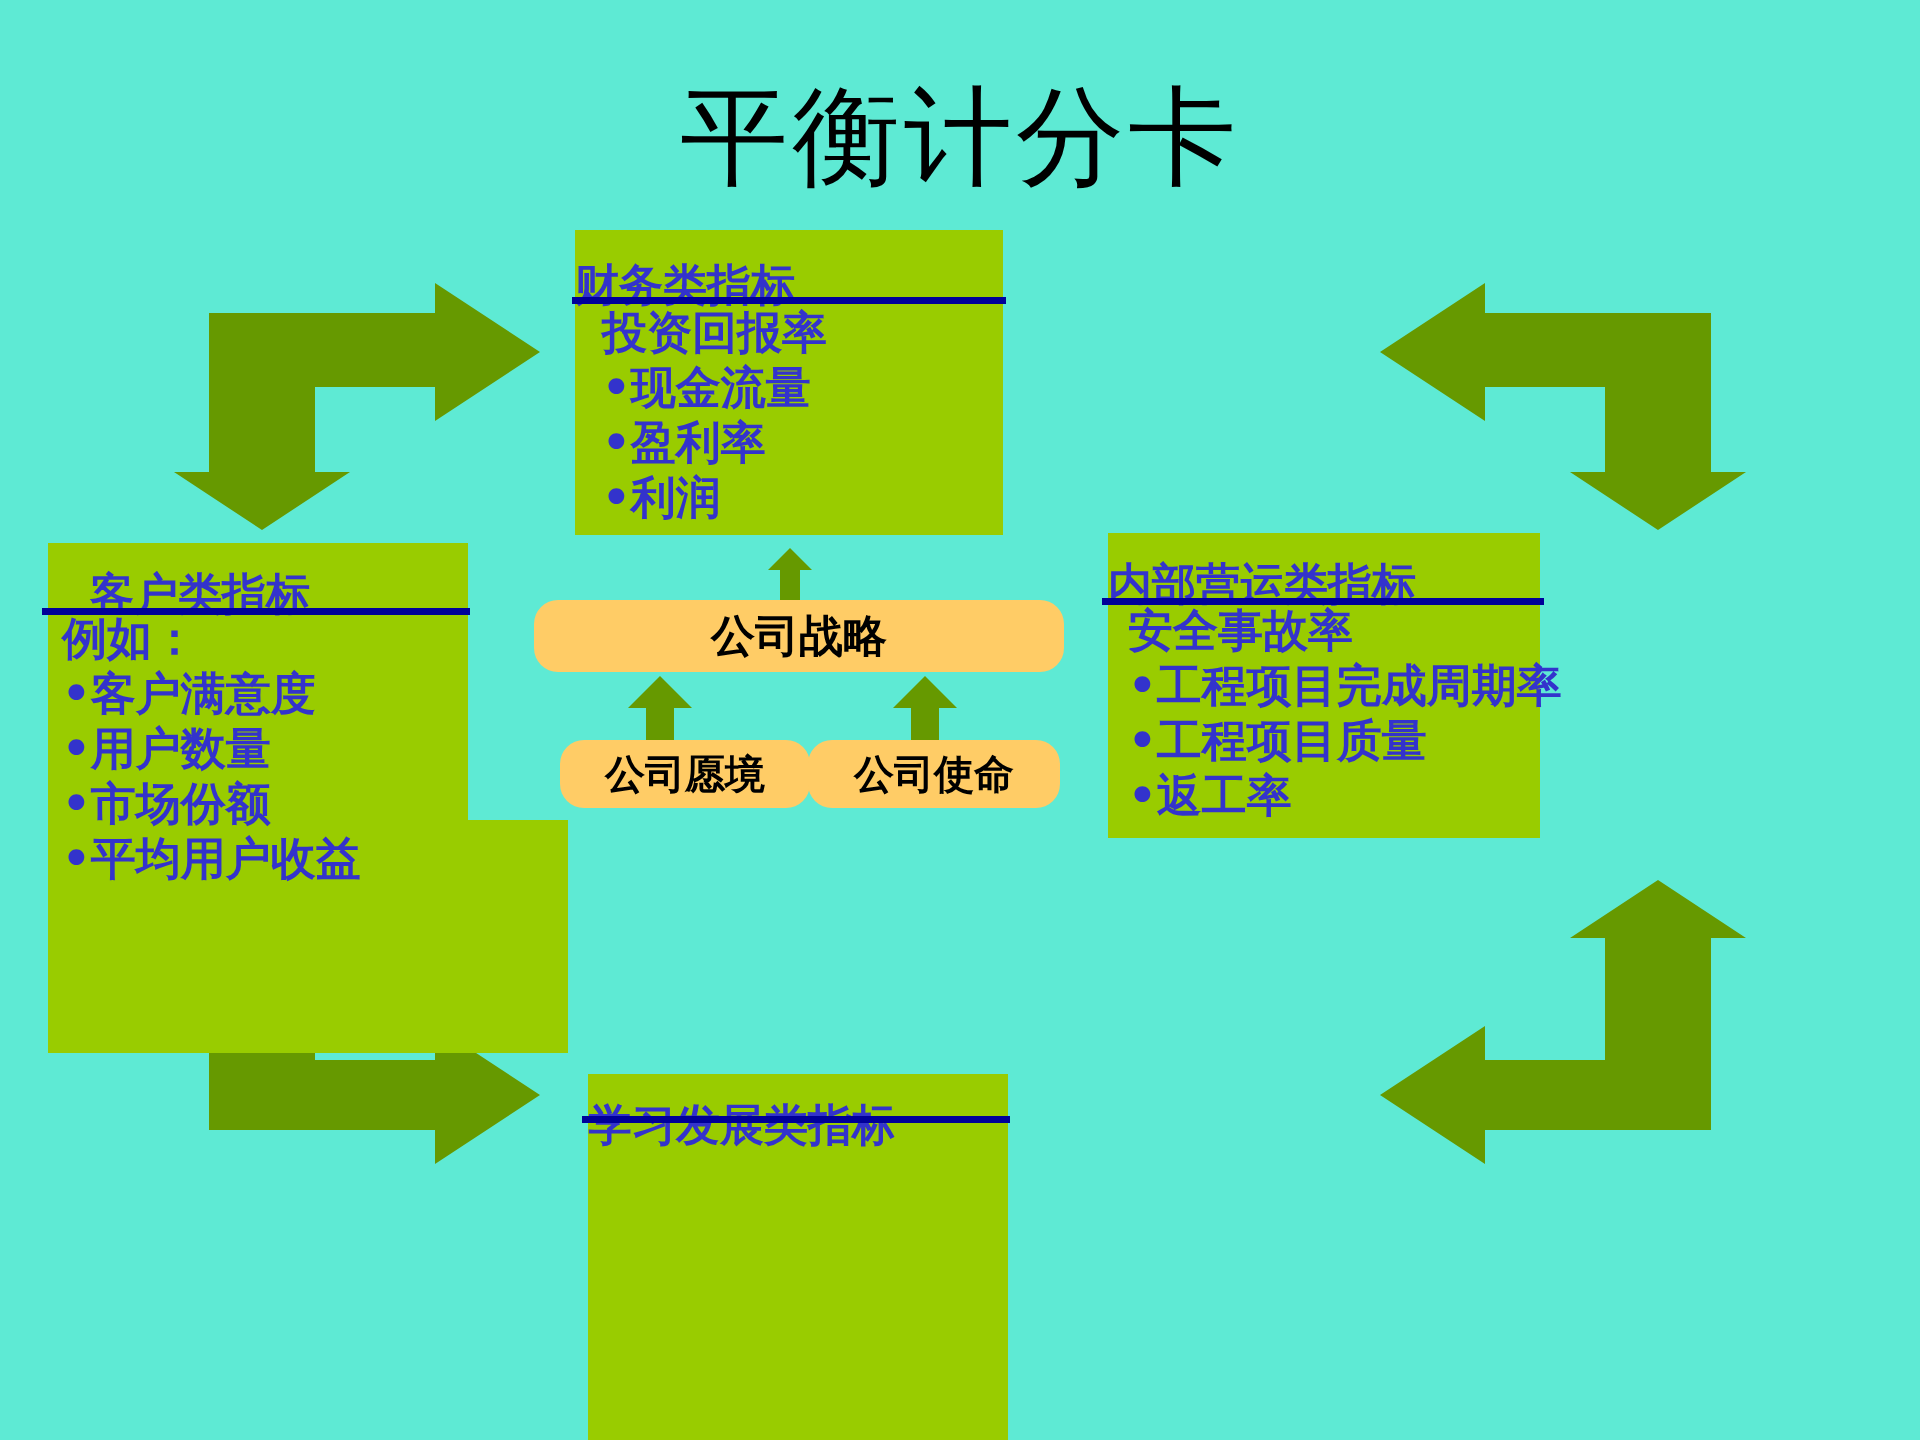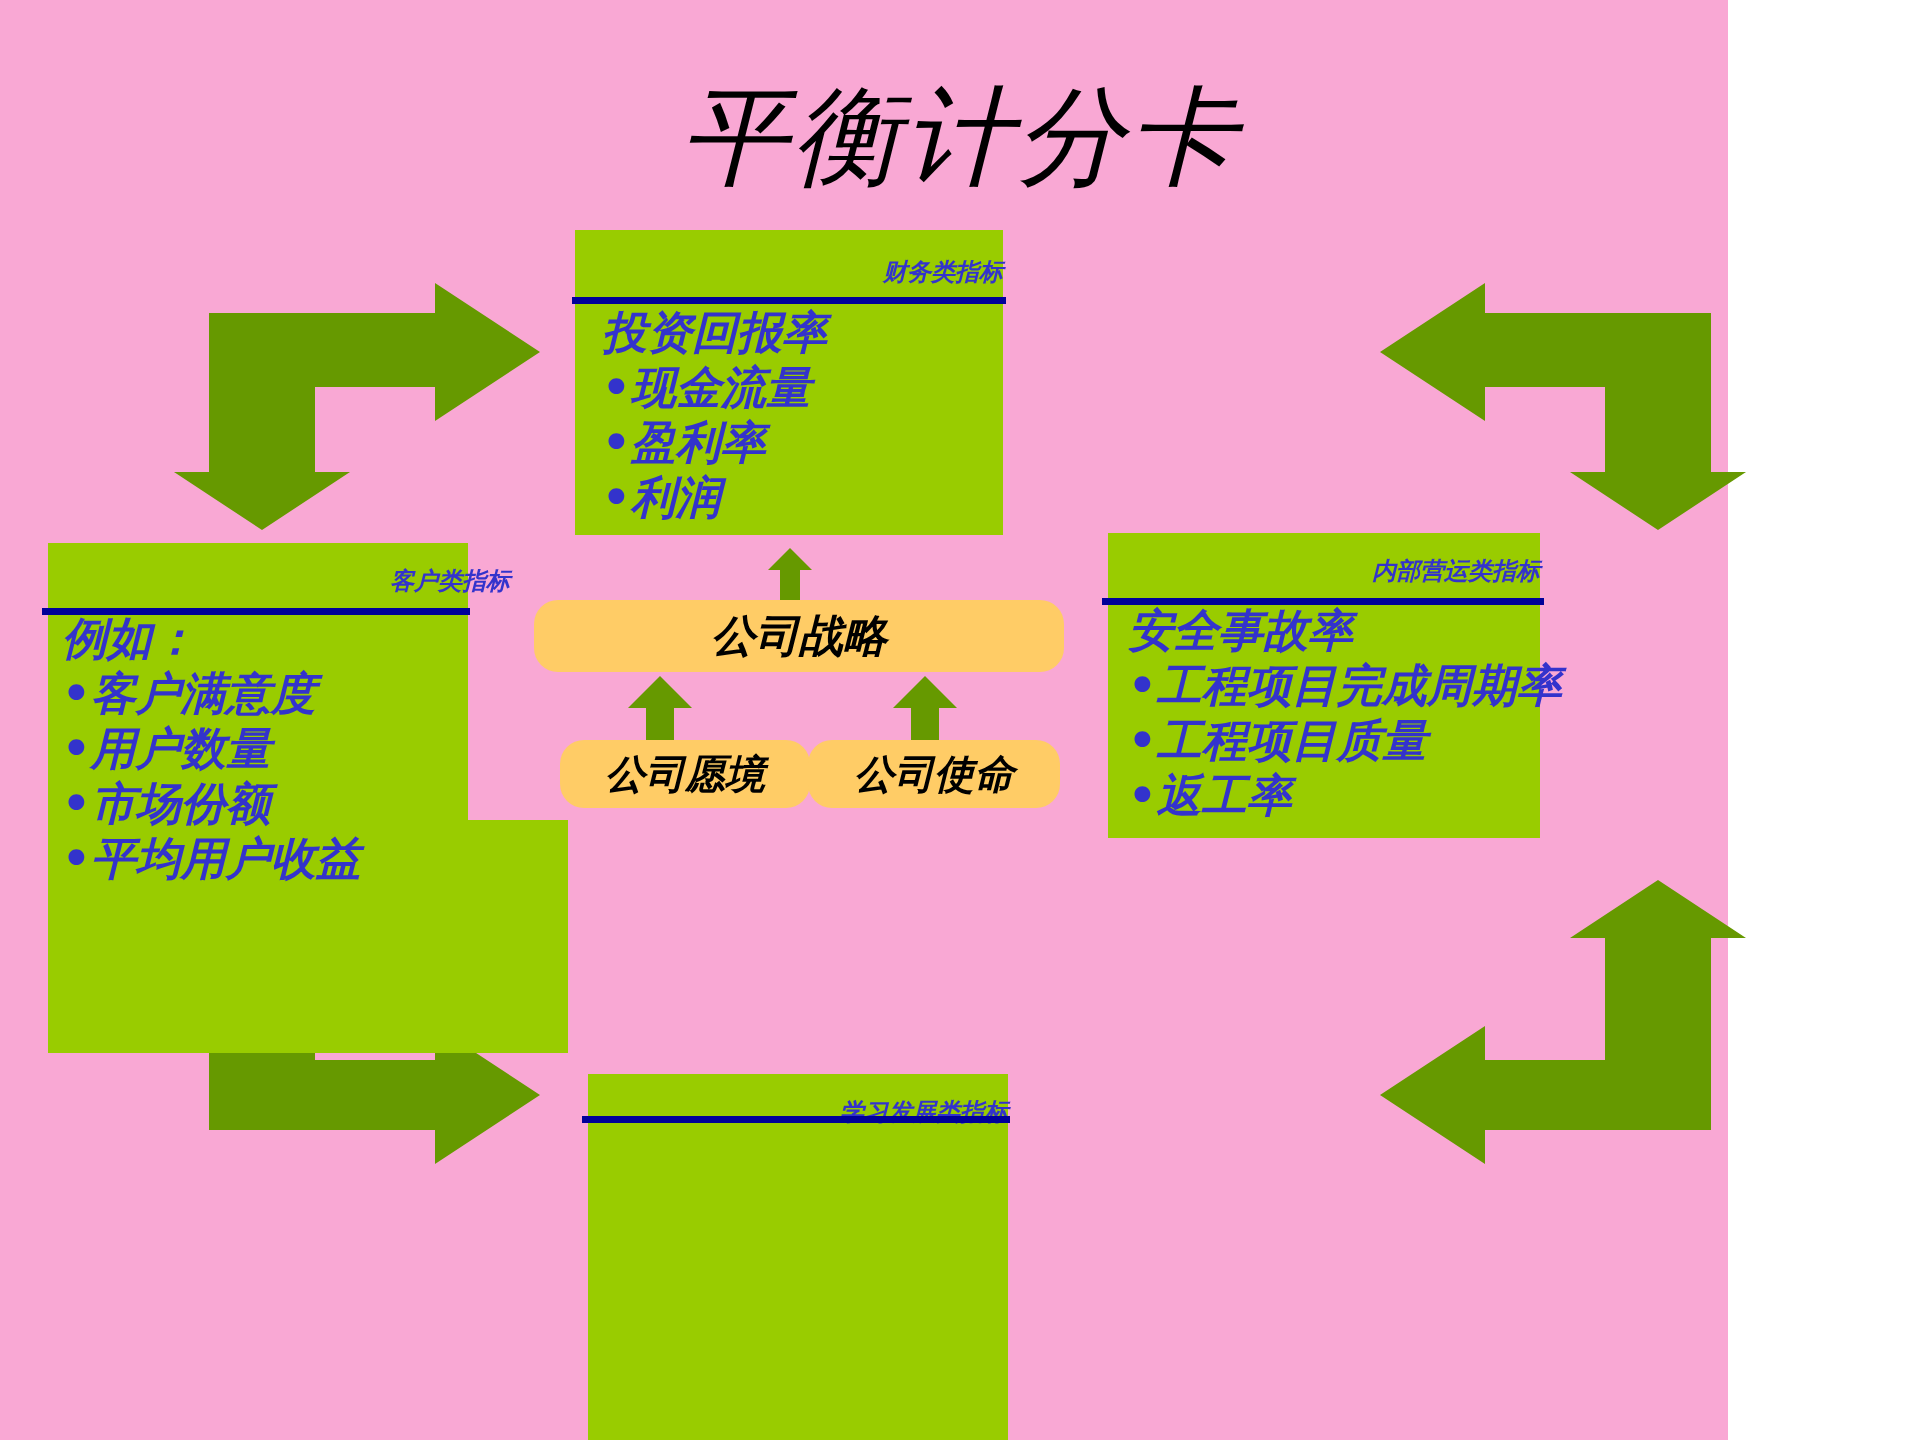--- a/index.html
+++ b/index.html
@@ -9,24 +9,23 @@
     background: #ffffff;
   }
   body {
     width: 1920px;
     height: 1440px;
     overflow: hidden;
     font-family: "DejaVu Sans", "Liberation Sans", sans-serif;
   }
   #slide {
     position: relative;
-    width: 1728px;
+    width: 1920px;
     height: 1440px;
-    background: #f9a8d4;
-    font-style: italic;
+    background: #5eead4;
   }
 
   
   .slide-title {
     position: absolute;
     left: 0;
     top: 78px;
     width: 1920px;
     text-align: center;
     font-family: "DejaVu Serif", "Liberation Serif", serif;
@@ -39,23 +38,23 @@
 
   
   .persp-box {
     position: absolute;
     background: #99cc00;
     box-sizing: border-box;
   }
   .persp-title {
     font-family: "DejaVu Serif", "Liberation Serif", serif;
     font-weight: bold;
-    font-size: 24px;
+    font-size: 44px;
     color: #3333cc;
-    text-align: right;
+    text-align: left;
     white-space: nowrap;
   }
   .persp-rule {
     position: absolute;
     height: 7px;
     background: #000099;
   }
   .persp-list {
     position: absolute;
     font-family: "DejaVu Serif", "Liberation Serif", serif;

